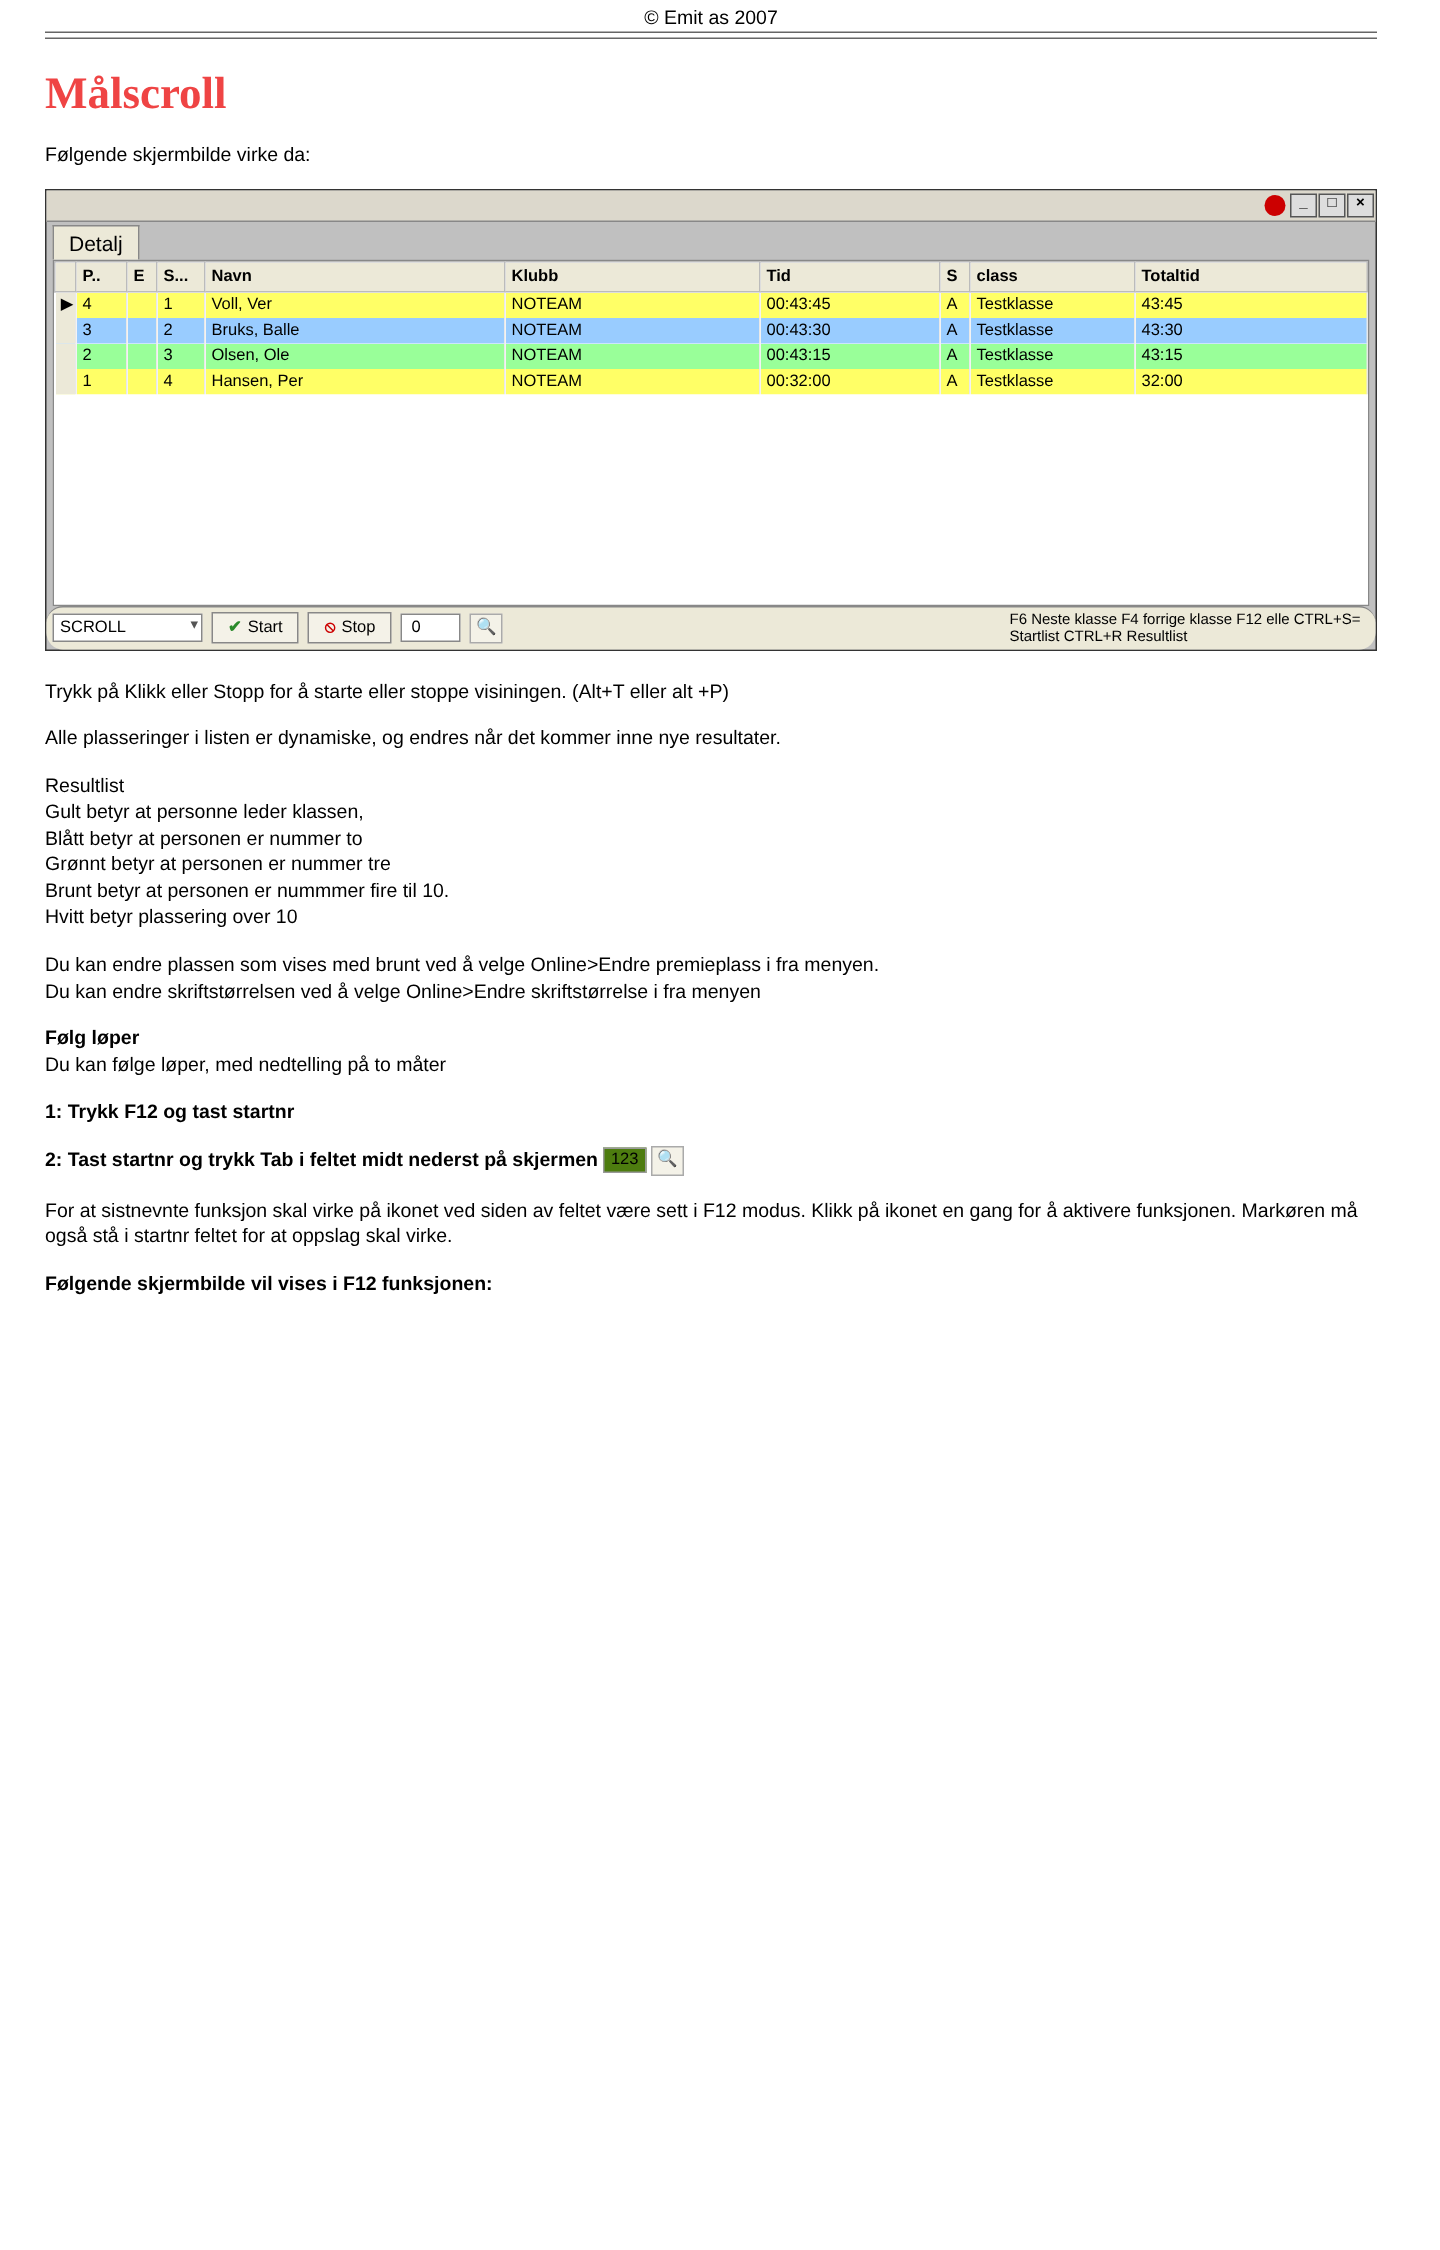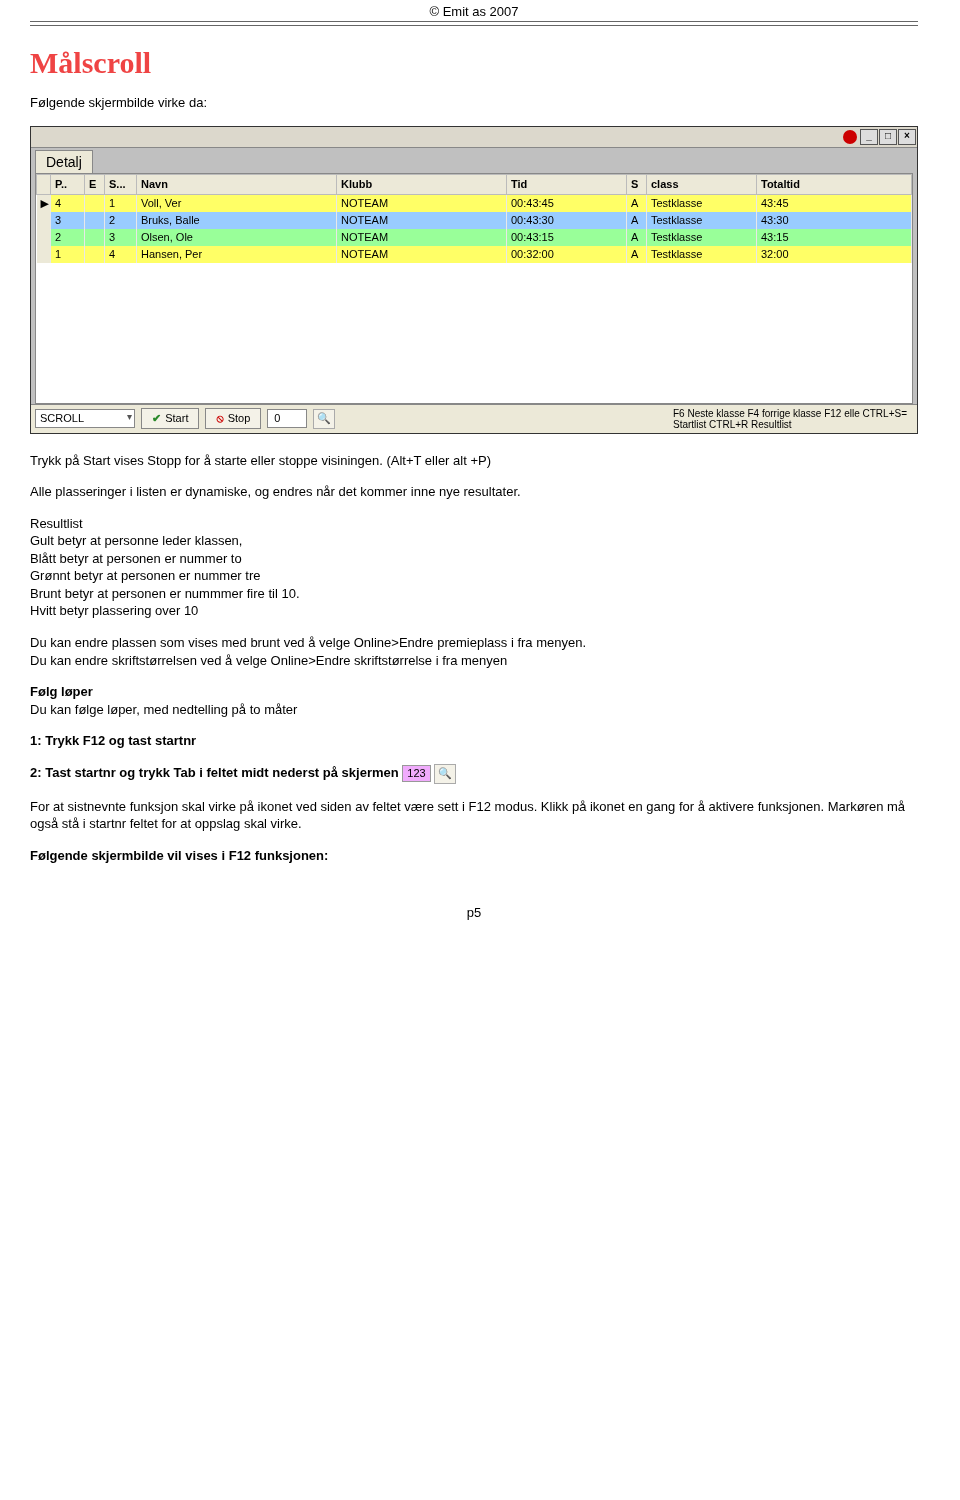--- a/index.html
+++ b/index.html
@@ -120,20 +120,21 @@
   .row-marker { width: 12px; text-align: center; background: #ece9d8; border-right:1px solid #bbb;}
   .grid-blank { height: 140px; background: #fff; }
   .statusbar {
     display: flex;
     align-items: center;
     gap: 6px;
     background: #ece9d8;
     border-top: 1px solid #888;
     padding: 3px 4px;
     font-size: 11px;
+    border-radius: 11px;
   }
   .statusbar .combo {
     border: 1px solid #888;
     background: #fff;
     padding: 1px 14px 1px 4px;
     position: relative;
     min-width: 80px;
   }
   .statusbar .combo::after {
     content:"▾"; position:absolute; right:2px; top:0; font-size:10px; color:#555;
@@ -157,21 +158,21 @@
     font-size: 10px;
     line-height: 1.1;
     text-align: left;
     max-width: 240px;
   }
   .chk { color: #2a8a2a; font-weight: bold; }
   .no  { color: #c00; font-weight: bold; }
   .smallfield {
     display: inline-block;
     border: 1px solid #999;
-    background: #f0abfc;
+    background: #4d7c0f;
     padding: 0 4px;
     font-size: 11px;
     vertical-align: middle;
   }
   .smallicon {
     display: inline-block;
     width: 20px; height: 18px;
     border: 1px solid #aaa;
     background: #f4f2e8;
     vertical-align: middle;
@@ -295,21 +296,21 @@
         <div class="btn">
           <span class="no">⦸</span>
           <span>Stop</span>
         </div>
         <div class="numbox">0</div>
         <span class="smallicon">🔍</span>
         <div class="hint">F6 Neste klasse F4 forrige klasse  F12 elle CTRL+S= Startlist  CTRL+R Resultlist</div>
       </div>
     </div>
 
-    <p>Trykk på Start vises Stopp for å starte eller stoppe visiningen. (Alt+T eller alt +P)</p>
+    <p>Trykk på Klikk eller Stopp for å starte eller stoppe visiningen. (Alt+T eller alt +P)</p>
     <p>Alle plasseringer i listen er dynamiske, og endres når det kommer inne nye resultater.</p>
 
     <div class="listflat">
       <span>Resultlist</span><br>
       <span>Gult betyr at personne leder klassen,</span><br>
       <span>Blått betyr at personen er nummer to</span><br>
       <span>Grønnt betyr at personen er nummer tre</span><br>
       <span>Brunt betyr at personen er nummmer fire til 10.</span><br>
       <span>Hvitt betyr plassering over 10</span>
     </div>
@@ -329,15 +330,14 @@
     <p>
       <span class="bold">2: Tast startnr og trykk Tab i feltet midt nederst på skjermen</span>
       <span class="smallfield">123</span>
       <span class="smallicon">🔍</span>
     </p>
 
     <p>For at sistnevnte funksjon skal virke på ikonet ved siden av feltet være sett i F12 modus. Klikk på ikonet en gang for å aktivere funksjonen. Markøren må også stå i startnr feltet for at oppslag skal virke.</p>
 
     <p class="bold">Følgende skjermbilde vil vises i F12 funksjonen:</p>
 
-    <div class="footer">p5</div>
   </div>
 </div>
 
 </body></html>

